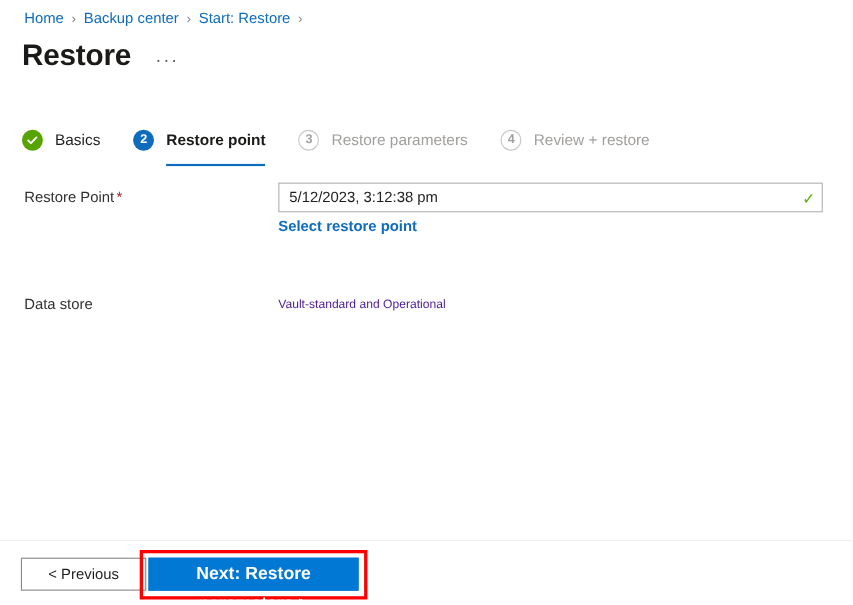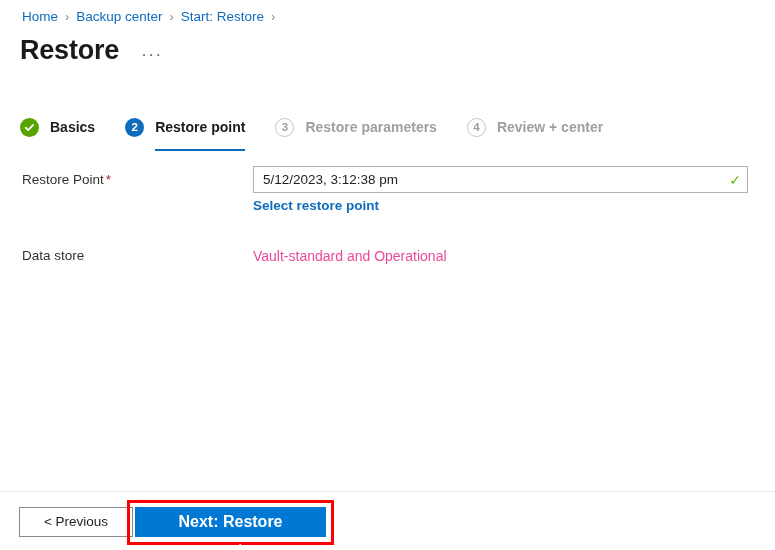--- a/index.html
+++ b/index.html
@@ -107,21 +107,20 @@
   .step.todo .badge {
     background: transparent;
     border: 1px solid #c8c6c4;
     color: #a19f9d;
   }
   .step .step-label {
     font-size: 14px;
     line-height: 20px;
     color: #201f1e;
     white-space: nowrap;
-    font-weight: bold;
   }
   .step.active .step-label {
     font-weight: 700;
     color: #1b1a19;
   }
   .step.todo .step-label { color: #a19f9d; }
   .step .underline {
     position: absolute;
     left: 30px;
     right: 0;
@@ -191,23 +190,23 @@
     display: inline-block;
     margin-top: 5px;
     font-size: 13.5px;
     font-weight: 700;
     color: #0f6cbd;
     text-decoration: none;
     cursor: pointer;
   }
 
   .static-value {
-    font-size: 14px;
+    font-size: 11px;
     line-height: 20px;
-    color: #ec4899;
+    color: #4c1d95;
     padding-top: 4px;
   }
 
   .radio-group {
     display: flex;
     align-items: center;
     padding-top: 2px;
   }
   .radio-item {
     display: flex;
@@ -342,28 +341,28 @@
     <span class="underline"></span>
   </div>
 
   <div class="step todo">
     <span class="badge">3</span>
     <span class="step-label">Restore parameters</span>
   </div>
 
   <div class="step todo">
     <span class="badge">4</span>
-    <span class="step-label">Review + center</span>
+    <span class="step-label">Review + restore</span>
   </div>
 
 </div>
 
 <div class="form">
 
-  <div class="row" style="margin-bottom:28px;">
+  <div class="row" style="margin-bottom:48px;">
     <div class="row-label">
       <span>Restore Point</span><span class="req-star">*</span>
     </div>
     <div class="row-field">
       <div class="textbox">
         <input type="text" value="5/12/2023, 3:12:38 pm" style="">
         <span class="valid-check">✓</span>
       </div>
       <a class="field-link">Select restore point</a>
     </div>

